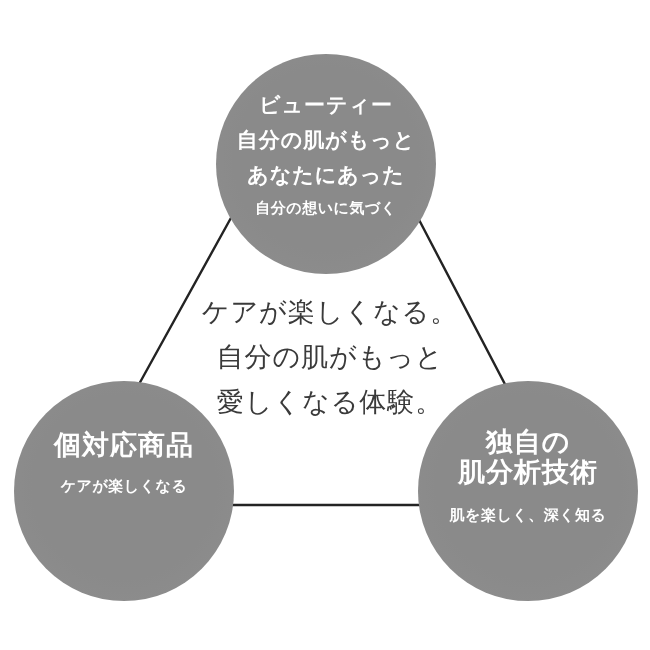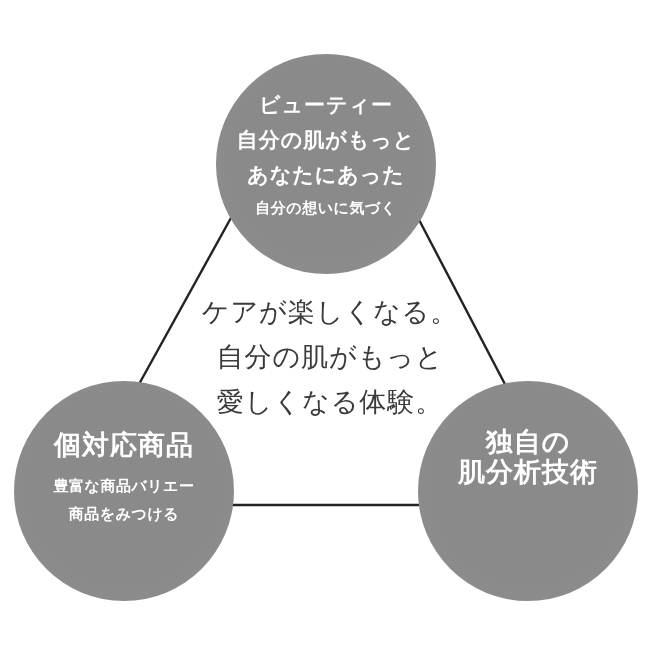--- a/index.html
+++ b/index.html
@@ -106,28 +106,28 @@
   <div class="node-circle" id="node-counseling">
     <div class="node-title-lg">ビューティー</div>
     <div class="node-title-lg">自分の肌がもっと</div>
     <div class="node-title-lg">あなたにあった</div>
     <div class="node-sub">自分の想いに気づく</div>
   </div>
 
   <div class="node-circle" id="node-products">
     <div class="node-title-xl">個対応商品</div>
     <div class="node-sub-block">
-      <div>豊富な商品バリエー</div>
-      <div>商品をみつける</div>
+      <div>ケアが楽しくなる</div>
     </div>
   </div>
 
   <div class="node-circle" id="node-analysis">
     <div class="node-title-xl">独自の</div>
     <div class="node-title-xl">肌分析技術</div>
+    <div class="node-sub">肌を楽しく、深く知る</div>
   </div>
 
   <div id="center-message">
     <div>ケアが楽しくなる。</div>
     <div>自分の肌がもっと</div>
     <div>愛しくなる体験。</div>
   </div>
 
 </div>
 

